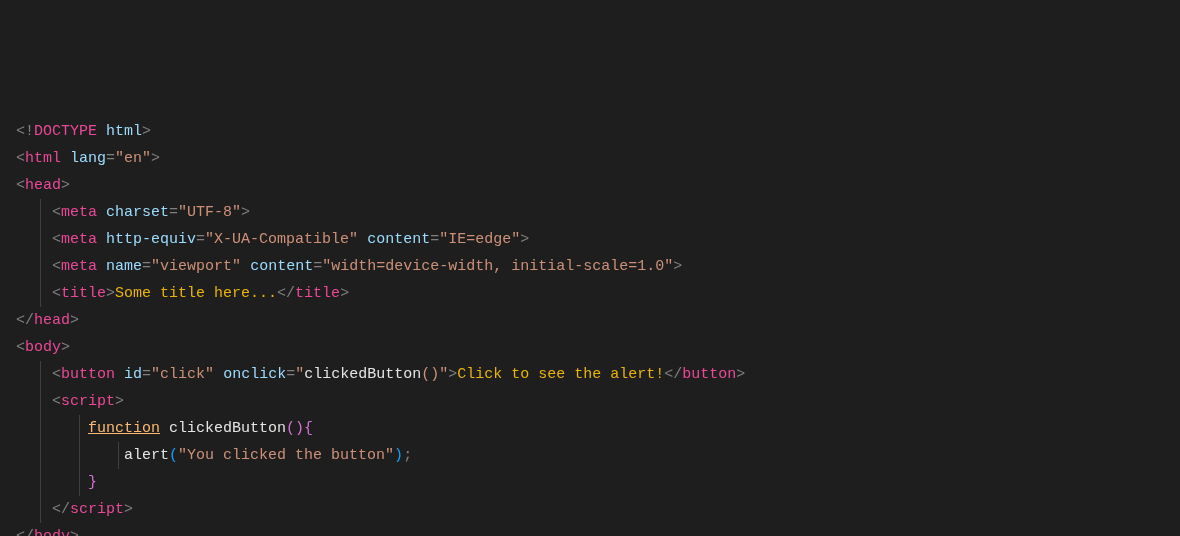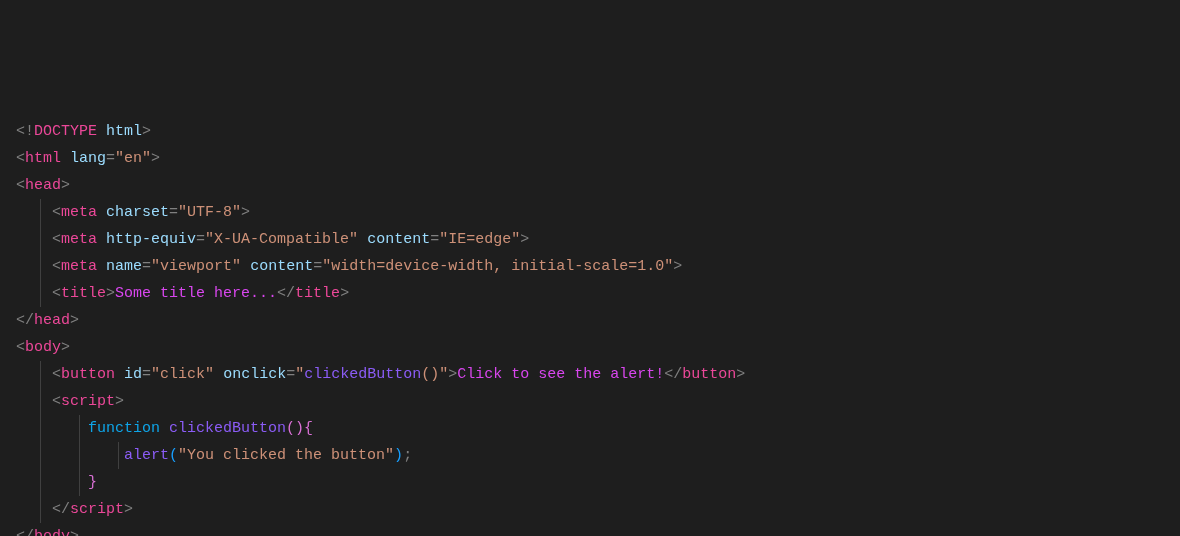--- a/index.html
+++ b/index.html
@@ -23,23 +23,23 @@
     width: 1px;
     background: #404040;
   }
   .g1 { left: 24px; }
   .g2 { left: 63px; }
   .g3 { left: 102px; }
   .punct  { color: #808080; }
   .tag    { color: #ec4899; }
   .attr   { color: #9cdcfe; }
   .str    { color: #ce9178; }
-  .text   { color: #d946ef; font-family: Liberation Mono, monospace; }
-  .kw     { color: #0ea5e9; }
-  .fn     { color: #8b5cf6; }
+  .text   { color: #eab308; font-family: Liberation Mono, monospace; }
+  .kw     { color: #fdba74; text-decoration: underline; }
+  .fn     { color: #e5e5e5; }
   .brace  { color: #da70d6; }
   .paren  { color: #179fff; }
 </style>
 </head>
 <body>
 
 
 
 <div><span class="line"><span class="punct">&lt;!</span><span class="tag">DOCTYPE</span><span class="attr"> html</span><span class="punct">&gt;</span></span><span class="line"><span class="punct">&lt;</span><span class="tag">html</span><span> </span><span class="attr">lang</span><span class="punct">=</span><span class="str">"en"</span><span class="punct">&gt;</span></span><span class="line"><span class="punct">&lt;</span><span class="tag">head</span><span class="punct">&gt;</span></span><span class="line"><span class="guide g1"></span>    <span class="punct">&lt;</span><span class="tag">meta</span><span> </span><span class="attr">charset</span><span class="punct">=</span><span class="str">"UTF-8"</span><span class="punct">&gt;</span></span><span class="line"><span class="guide g1"></span>    <span class="punct">&lt;</span><span class="tag">meta</span><span> </span><span class="attr">http-equiv</span><span class="punct">=</span><span class="str">"X-UA-Compatible"</span><span> </span><span class="attr">content</span><span class="punct">=</span><span class="str">"IE=edge"</span><span class="punct">&gt;</span></span><span class="line"><span class="guide g1"></span>    <span class="punct">&lt;</span><span class="tag">meta</span><span> </span><span class="attr">name</span><span class="punct">=</span><span class="str">"viewport"</span><span> </span><span class="attr">content</span><span class="punct">=</span><span class="str">"width=device-width, initial-scale=1.0"</span><span class="punct">&gt;</span></span><span class="line"><span class="guide g1"></span>    <span class="punct">&lt;</span><span class="tag">title</span><span class="punct">&gt;</span><span class="text">Some title here...</span><span class="punct">&lt;/</span><span class="tag">title</span><span class="punct">&gt;</span></span><span class="line"><span class="punct">&lt;/</span><span class="tag">head</span><span class="punct">&gt;</span></span><span class="line"><span class="punct">&lt;</span><span class="tag">body</span><span class="punct">&gt;</span></span><span class="line"><span class="guide g1"></span>    <span class="punct">&lt;</span><span class="tag">button</span><span> </span><span class="attr">id</span><span class="punct">=</span><span class="str">"click"</span><span> </span><span class="attr">onclick</span><span class="punct">=</span><span class="str">"</span><span class="fn">clickedButton</span><span class="str">()</span><span class="str">"</span><span class="punct">&gt;</span><span class="text">Click to see the alert!</span><span class="punct">&lt;/</span><span class="tag">button</span><span class="punct">&gt;</span></span><span class="line"><span class="guide g1"></span>    <span class="punct">&lt;</span><span class="tag">script</span><span class="punct">&gt;</span></span><span class="line"><span class="guide g1"></span><span class="guide g2"></span>        <span class="kw">function</span><span> </span><span class="fn">clickedButton</span><span class="brace">()</span><span class="brace">{</span></span><span class="line"><span class="guide g1"></span><span class="guide g2"></span><span class="guide g3"></span>            <span class="fn">alert</span><span class="paren">(</span><span class="str">"You clicked the button"</span><span class="paren">)</span><span class="punct">;</span></span><span class="line"><span class="guide g1"></span><span class="guide g2"></span>        <span class="brace">}</span></span><span class="line"><span class="guide g1"></span>    <span class="punct">&lt;/</span><span class="tag">script</span><span class="punct">&gt;</span></span><span class="line"><span class="punct">&lt;/</span><span class="tag">body</span><span class="punct">&gt;</span></span></div>
 

